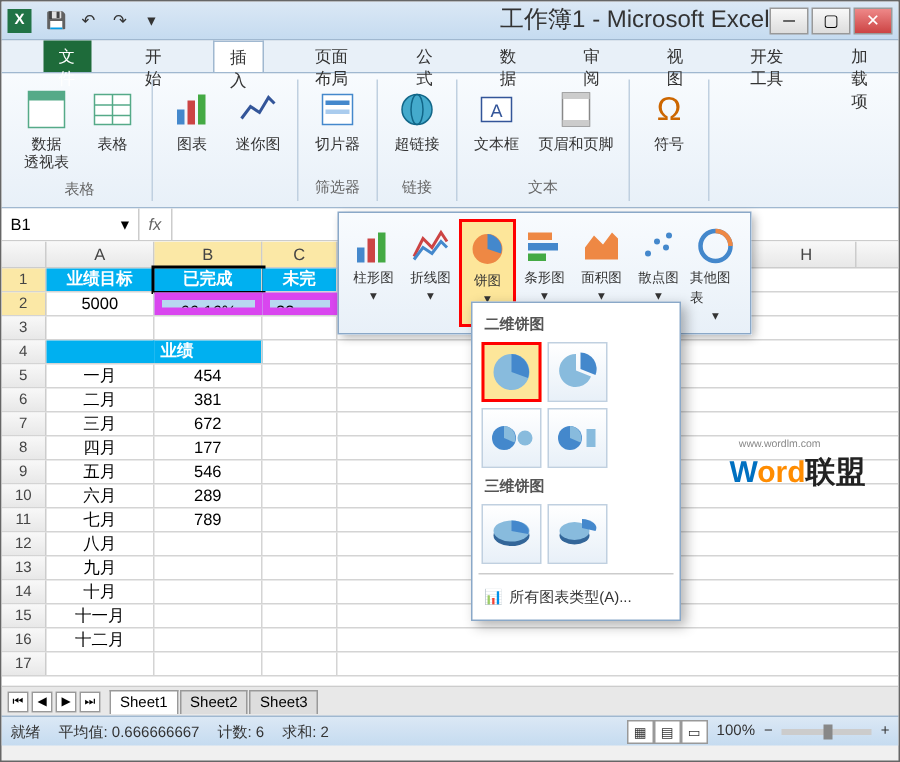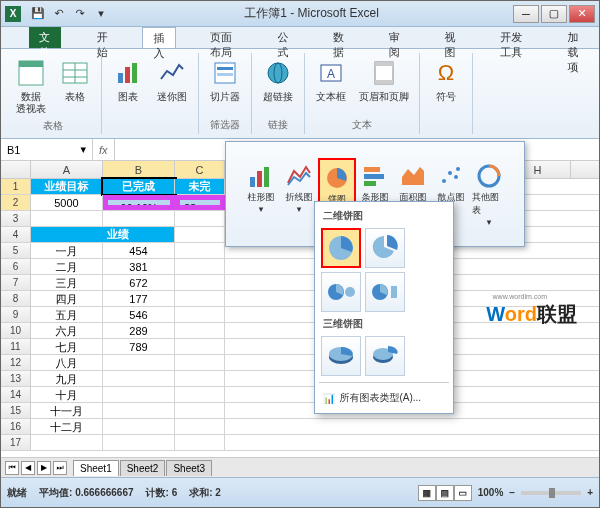--- a/index.html
+++ b/index.html
@@ -3,21 +3,21 @@
 <meta charset="utf-8">
 <style>
 * { margin: 0; padding: 0; box-sizing: border-box; font-family: "Microsoft YaHei", "SimSun", sans-serif; }
 body { width: 600px; height: 508px; background: #f0f0f0; font-size: 11px; position: relative; overflow: hidden; border: 1px solid #666; }
 
 
 .titlebar { height: 26px; background: linear-gradient(#dbe8f5, #c5dbf0); display: flex; align-items: center; padding: 0 4px; border-bottom: 1px solid #a0b8d0; }
 .excel-icon { width: 16px; height: 16px; background: #217346; color: #fff; font-size: 10px; display: flex; align-items: center; justify-content: center; font-weight: bold; margin-right: 4px; }
 .qat { display: flex; gap: 3px; margin-left: 4px; }
 .qat-btn { width: 18px; height: 18px; display: flex; align-items: center; justify-content: center; font-size: 11px; color: #333; }
-.title { flex: 1; text-align: center; font-size: 12px; color: #333; }
+.title { flex: 1; text-align: right; font-size: 16px; color: #333; }
 .win-btns { display: flex; gap: 2px; }
 .win-btn { width: 26px; height: 18px; background: linear-gradient(#f8f8f8, #ddd); border: 1px solid #999; display: flex; align-items: center; justify-content: center; font-size: 11px; }
 .win-btn.close { background: linear-gradient(#e88, #c44); color: #fff; }
 
 
 .tabs { height: 22px; background: #e8f0f8; display: flex; padding: 0 4px; border-bottom: 1px solid #a0b8d0; }
 .tab { padding: 3px 10px; font-size: 11px; color: #333; cursor: pointer; margin-left: 24px; }
 .tab.file { background: #1e6b3a; color: #fff; margin-right: 2px; }
 .tab.active { background: #fff; border: 1px solid #a0b8d0; border-bottom: none; }
 
@@ -45,21 +45,21 @@
 
 .row { display: flex; height: 16px; border-bottom: 1px solid #d4d4d4; }
 .row-h { width: 30px; background: linear-gradient(#f8f8f8, #e8e8e8); border-right: 1px solid #ccc; text-align: center; font-size: 10px; color: #444; line-height: 16px; flex-shrink: 0; }
 .cell { border-right: 1px solid #d4d4d4; padding: 0 4px; font-size: 11px; line-height: 16px; overflow: hidden; white-space: nowrap; flex-shrink: 0; }
 .cell.center { text-align: center; }
 .cell.hdr-blue { background: #00b0f0; color: #fff; font-weight: bold; text-align: center; font-family: Liberation Mono, monospace; }
 .cell.sel { border: 5px solid #d946ef; background: #b8d8f0; }
 .row1 .row-h, .row2 .row-h { background: #fbe8a6; }
 
 
-.chart-popup { position: absolute; left: 224px; top: 140px; background: linear-gradient(#f8fbfe, #e8f0f8); border: 1px solid #8aa8c8; box-shadow: 2px 2px 6px rgba(0,0,0,0.3); padding: 16px; }
+.chart-popup { position: absolute; left: 224px; top: 140px; background: linear-gradient(#f8fbfe, #e8f0f8); border: 1px solid #8aa8c8; box-shadow: 2px 2px 6px rgba(0,0,0,0.3); padding: 4px; }
 .chart-popup .row1p { display: flex; }
 .ct-btn { width: 38px; display: flex; flex-direction: column; align-items: center; padding: 3px 2px; font-size: 9px; color: #333; cursor: pointer; }
 .ct-btn .ic { width: 30px; height: 30px; display: flex; align-items: center; justify-content: center; }
 .ct-btn.hl { background: #fde69a; border: 1px solid #e8b020; }
 .red-box { border: 2px solid #f00 !important; }
 
 
 .pie-menu { position: absolute; left: 313px; top: 200px; width: 140px; background: #fff; border: 1px solid #8aa8c8; box-shadow: 3px 3px 8px rgba(0,0,0,0.3); padding: 4px; }
 .pie-menu .sec-title { font-size: 10px; color: #555; padding: 3px 4px; font-weight: bold; }
 .pie-grid { display: flex; flex-wrap: wrap; gap: 4px; padding: 2px; }
@@ -69,21 +69,21 @@
 .all-charts { padding: 4px; font-size: 10px; color: #333; cursor: pointer; display: flex; align-items: center; gap: 4px; }
 
 
 .sheet-tabs { height: 20px; background: #e8e8e8; border-top: 1px solid #ccc; display: flex; align-items: center; padding: 0 4px; font-size: 10px; }
 .nav-btns { display: flex; gap: 2px; margin-right: 6px; }
 .nav-b { width: 14px; height: 14px; border: 1px solid #999; background: #fff; font-size: 8px; display: flex; align-items: center; justify-content: center; }
 .sheet-tab { padding: 2px 6px; background: #fff; border: 1px solid #999; border-bottom: none; margin-right: 1px; cursor: pointer; }
 .sheet-tab.inactive { background: #ddd; }
 
 
-.status-bar { height: 30px; background: linear-gradient(#dbe8f5, #c5dbf0); border-top: 1px solid #a0b8d0; display: flex; align-items: center; padding: 4px 6px; font-size: 10px; color: #333; gap: 12px; font-weight: bold; }
+.status-bar { height: 20px; background: linear-gradient(#dbe8f5, #c5dbf0); border-top: 1px solid #a0b8d0; display: flex; align-items: center; padding: 4px 6px; font-size: 10px; color: #333; gap: 12px; }
 .status-bar .right { margin-left: auto; display: flex; align-items: center; gap: 6px; }
 .view-btns { display: flex; }
 .view-b { width: 18px; height: 16px; border: 1px solid #999; background: #fff; display: flex; align-items: center; justify-content: center; font-size: 9px; }
 .zoom-slider { width: 60px; height: 4px; background: #ccc; position: relative; }
 .zoom-slider .thumb { position: absolute; left: 28px; top: -3px; width: 6px; height: 10px; background: #888; }
 
 
 .watermark { position: absolute; right: 22px; top: 300px; font-size: 20px; font-weight: bold; }
 .watermark .w { color: #0070c0; } .watermark .ord { color: #ff8c00; } .watermark .lm { color: #222; }
 .watermark .url { position: absolute; top: -8px; right: 30px; font-size: 7px; color: #888; font-weight: normal; }

